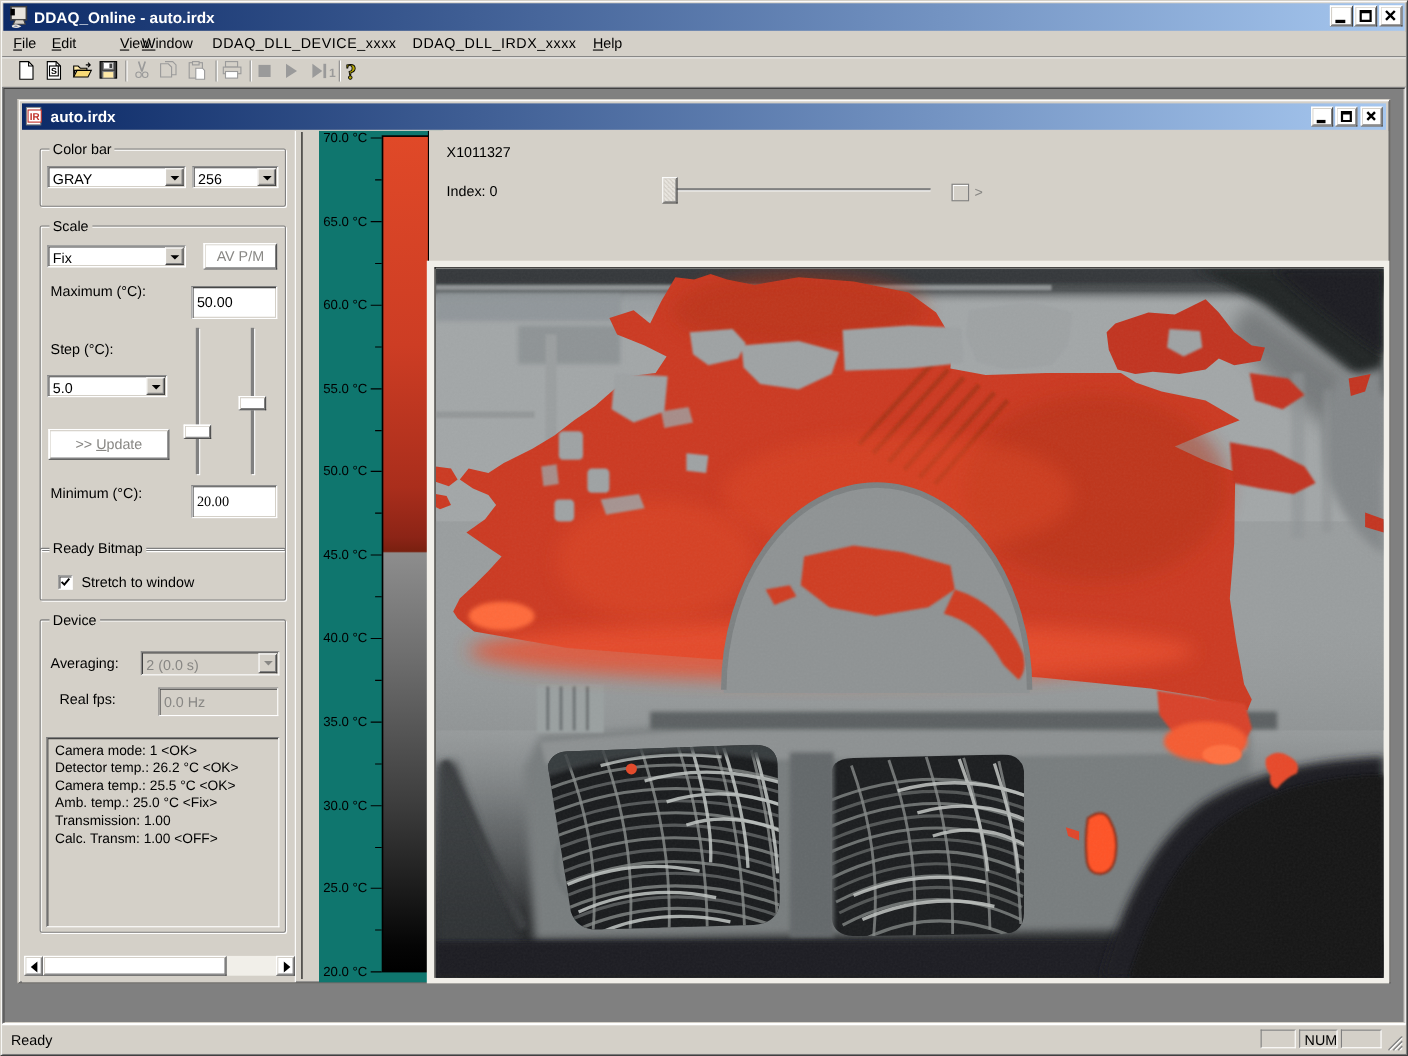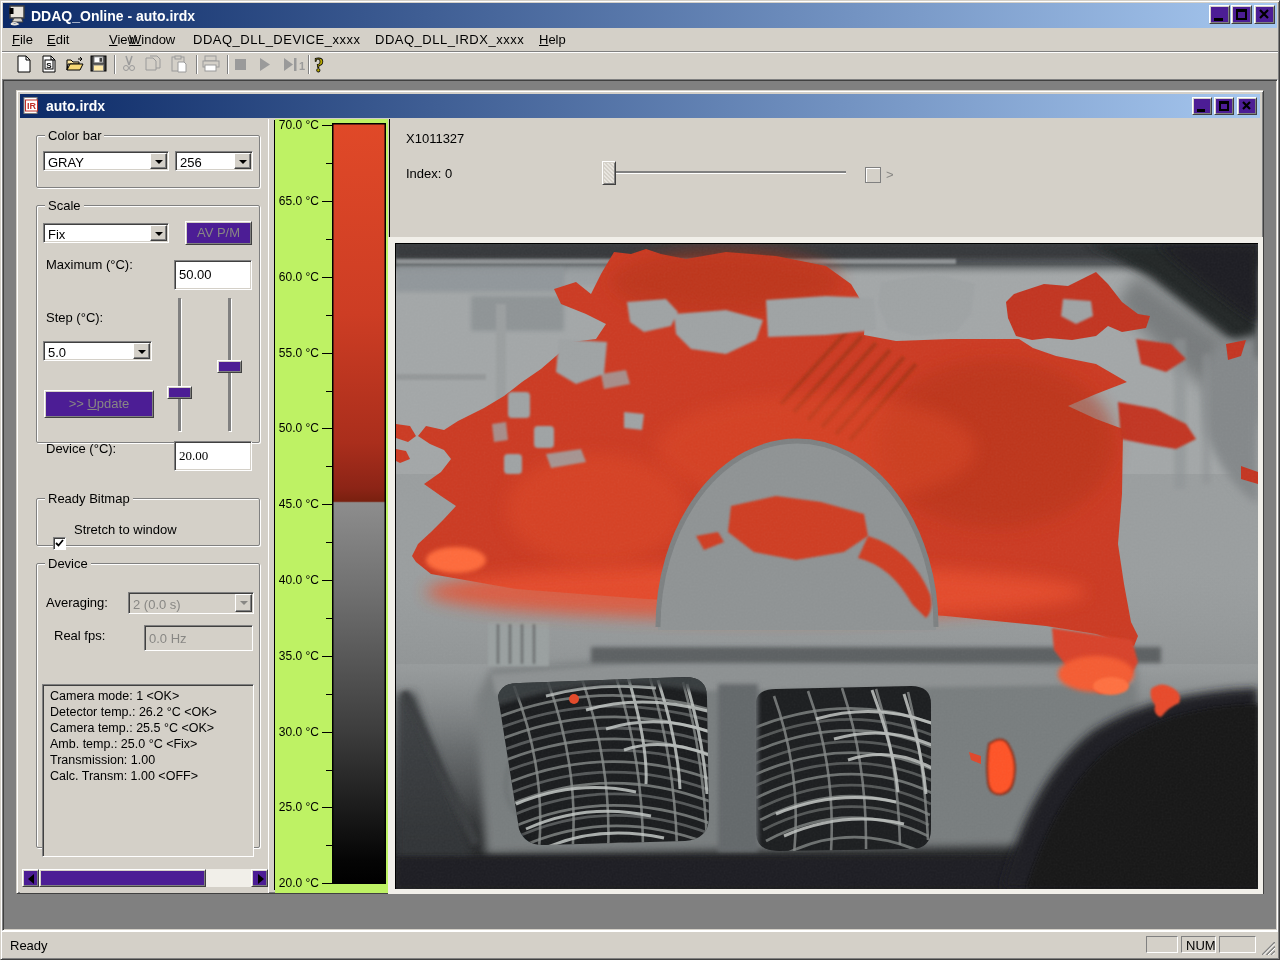--- a/index.html
+++ b/index.html
@@ -1,22 +1,22 @@
 <!DOCTYPE html>
 <html><head>
 <meta charset="utf-8">
 <style>
   html,body{margin:0;padding:0;width:1280px;height:960px;overflow:hidden;
     font-family:"Liberation Sans",sans-serif;background:#d4d0c8;}
   *{box-sizing:border-box;}
   .abs{position:absolute;}
   .raised{border:1px solid;border-color:#fff #404040 #404040 #fff;
-    box-shadow:inset 1px 1px 0 #d4d0c8, inset -1px -1px 0 #808080;background:#4c1d95;}
+    box-shadow:inset 1px 1px 0 #d4d0c8, inset -1px -1px 0 #808080;background:#ffffff;}
   .sunken{border:1px solid;border-color:#808080 #fff #fff #808080;
-    box-shadow:inset 1px 1px 0 #404040;background:#fff;margin-top:14px;}
+    box-shadow:inset 1px 1px 0 #404040;background:#fff;}
   .groupbox{border:1px solid #808080;border-radius:2px;
     box-shadow:inset 1px 1px 0 #fff, 1px 1px 0 #fff;}
   .grouplabel{position:absolute;top:-8px;left:8px;background:#d4d0c8;padding:0 3px;
     font-size:13px;color:#000;}
   .txt{font-size:13px;color:#000000;white-space:nowrap;}
   .gray{color:#888784;}
   .combo{position:absolute;border:1px solid;border-color:#808080 #fff #fff #808080;
     box-shadow:inset 1px 1px 0 #404040, inset -1px -1px 0 #d4d0c8;background:#fff;}
   .combo .val{position:absolute;left:4px;top:3px;font-size:13px;}
   .combo .btn{position:absolute;right:1px;top:1px;bottom:1px;width:17px;
@@ -180,21 +180,21 @@
     <div class="combo" style="left:6px;top:15px;width:126px;height:20px;">
         <span class="val">GRAY</span>
         <span class="btn"></span>
       </div>
     <div class="combo" style="left:138px;top:15px;width:78px;height:20px;">
         <span class="val">256</span>
         <span class="btn"></span>
       </div>
   </div>
 
-  <div class="abs groupbox" style="left:16px;top:86px;width:224px;height:238px;">
+  <div class="abs groupbox" style="left:16px;top:86px;width:224px;height:296px;">
     <span class="grouplabel">Scale</span>
     <div class="combo" style="left:6px;top:17px;width:126px;height:20px;">
         <span class="val">Fix</span>
         <span class="btn"></span>
       </div>
     <div class="abs raised" style="left:148px;top:15px;width:67px;height:24px;text-align:center;"><span class="txt gray" style="line-height:22px;">AV P/M</span></div>
     <div class="abs txt" style="left:9px;top:51px;">Maximum (°C):</div>
     <div class="editbox" style="left:137px;top:54px;width:78px;height:30px;">
         <span class="txt" style="position:absolute;left:4px;top:6px;">50.00</span>
       </div>
@@ -202,21 +202,21 @@
     <div class="combo" style="left:6px;top:135px;width:109px;height:20px;">
         <span class="val">5.0</span>
         <span class="btn"></span>
       </div>
 
     <div class="abs" style="left:141px;top:92px;width:3px;height:133px;background:#808080;box-shadow:1px 1px 0 #fff;"></div>
     <div class="abs raised" style="left:130px;top:180px;width:25px;height:13px;"></div>
     <div class="abs" style="left:191px;top:92px;width:3px;height:133px;background:#808080;box-shadow:1px 1px 0 #fff;"></div>
     <div class="abs raised" style="left:180px;top:154px;width:25px;height:13px;"></div>
     <div class="abs raised" style="left:7px;top:184px;width:110px;height:28px;text-align:center;"><span class="txt gray" style="line-height:26px;">&gt;&gt; <u>U</u>pdate</span></div>
-    <div class="abs txt" style="left:9px;top:235px;">Device (°C):</div>
+    <div class="abs txt" style="left:9px;top:235px;">Minimum (°C):</div>
     <div class="editbox" style="left:137px;top:235px;width:78px;height:30px;font-family:Liberation Serif, serif;">
         <span class="txt" style="position:absolute;left:4px;top:6px;">20.00</span>
       </div>
   </div>
 
   <div class="abs groupbox" style="left:16px;top:379px;width:224px;height:48px;">
     <span class="grouplabel">Ready Bitmap</span>
     <div class="abs sunken" style="left:16px;top:24px;width:13px;height:13px;background:#fff;">
       <svg width="9" height="9" style="position:absolute;left:1px;top:1px;" viewBox="0 0 9 9">
           <path d="M1 4 L3.5 6.5 L8 1" stroke="#000" stroke-width="1.8" fill="none"></path>
@@ -246,21 +246,21 @@
         <div style="position:absolute;left:5px;top:4px;border:5px solid transparent;border-right:6px solid #000;border-left:none;"></div>
       </div>
     <div class="abs raised" style="left:17px;top:0;width:167px;height:18px;"></div>
     <div class="abs raised" style="left:229px;top:0;width:17px;height:18px;">
         <div style="position:absolute;left:6px;top:4px;border:5px solid transparent;border-left:6px solid #000;border-right:none;"></div>
       </div>
   </div>
 </div>
 
 <div class="abs" style="left:274px;top:120px;width:1px;height:770px;background:#000;"></div>
-<div class="abs" id="scalestrip" style="left:275px;top:119px;width:113px;height:774px;background:#bef264;">
+<div class="abs" id="scalestrip" style="left:290px;top:119px;width:113px;height:774px;background:#0f766e;">
 <svg width="113" height="774" style="position:absolute;left:0;top:0;">
   <defs>
     <linearGradient id="cbar" x1="0" y1="0" x2="0" y2="1">
       <stop offset="0" stop-color="#e04928"></stop>
       <stop offset="0.25" stop-color="#cd3d24"></stop>
       <stop offset="0.42" stop-color="#aa2e1c"></stop>
       <stop offset="0.48" stop-color="#8c2416"></stop>
       <stop offset="0.497" stop-color="#79200f"></stop>
       <stop offset="0.499" stop-color="#8d8d8d"></stop>
       <stop offset="0.62" stop-color="#6f6f6f"></stop>

